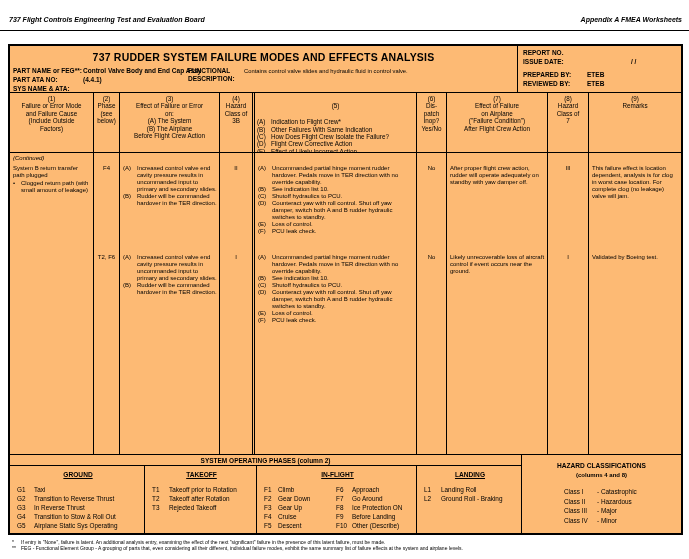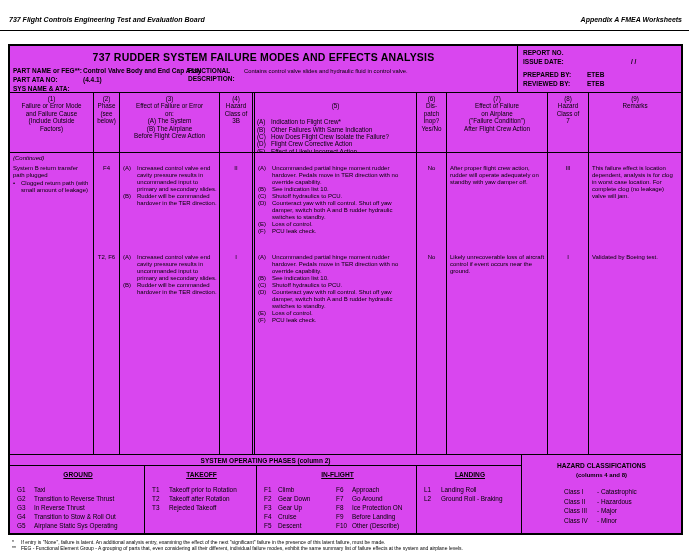--- a/index.html
+++ b/index.html
@@ -19,21 +19,21 @@
     font-size: 7px; font-style: italic; font-weight: bold;
   }
   .header-rule { position: absolute; top: 30px; left: 0; width: 689px; border-top: 1.5px solid #000; }
 
   
   .sheet {
     position: absolute; top: 44px; left: 8px;
     width: 675px; height: 491px;
     border: 2px solid #000;
     display: flex; flex-direction: column;
-    background: #d946ef;
+    background: #fdba74;
   }
   
   .title-row { height: 47px; flex: none; display: flex; border-bottom: 1px solid #000; }
   .title-left { flex: 1; position: relative; }
   .tb-title { position: absolute; top: 5px; left: 0; right: 0; text-align: center; font-weight: bold; font-size: 10.5px; letter-spacing: 0.2px; }
   .tb-lbl { position: absolute; font-size: 6.5px; font-weight: bold; white-space: pre-line; line-height: 8px; }
   .pn-l { top: 21px; left: 3px; }   .pn-v { top: 21px; left: 73px; }
   .pa-l { top: 30px; left: 3px; }   .pa-v { top: 30px; left: 73px; }
   .sy-l { top: 39px; left: 3px; }
   .fd-l { top: 21px; left: 178px; }

